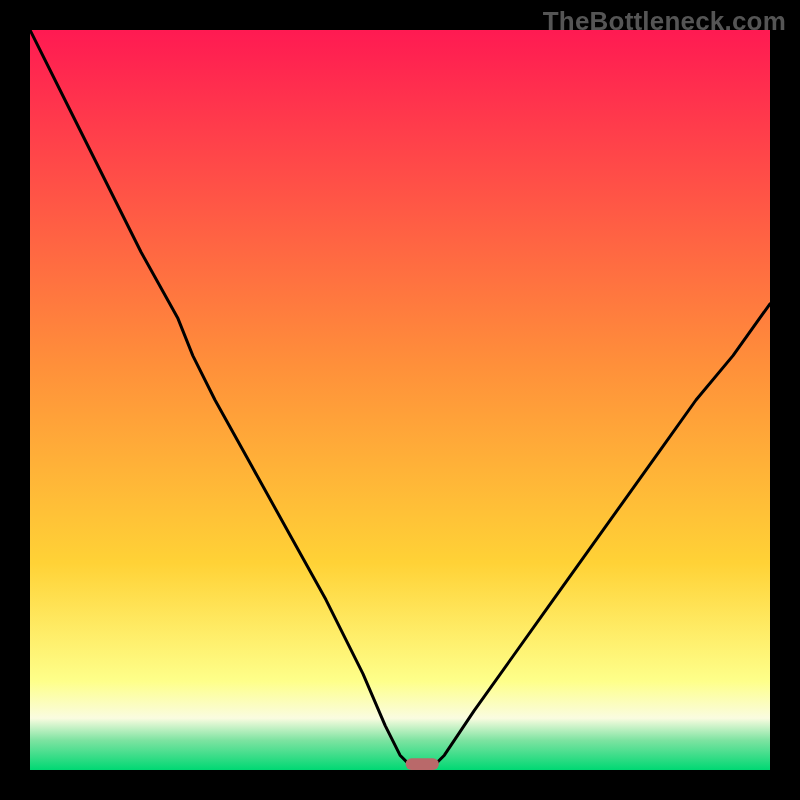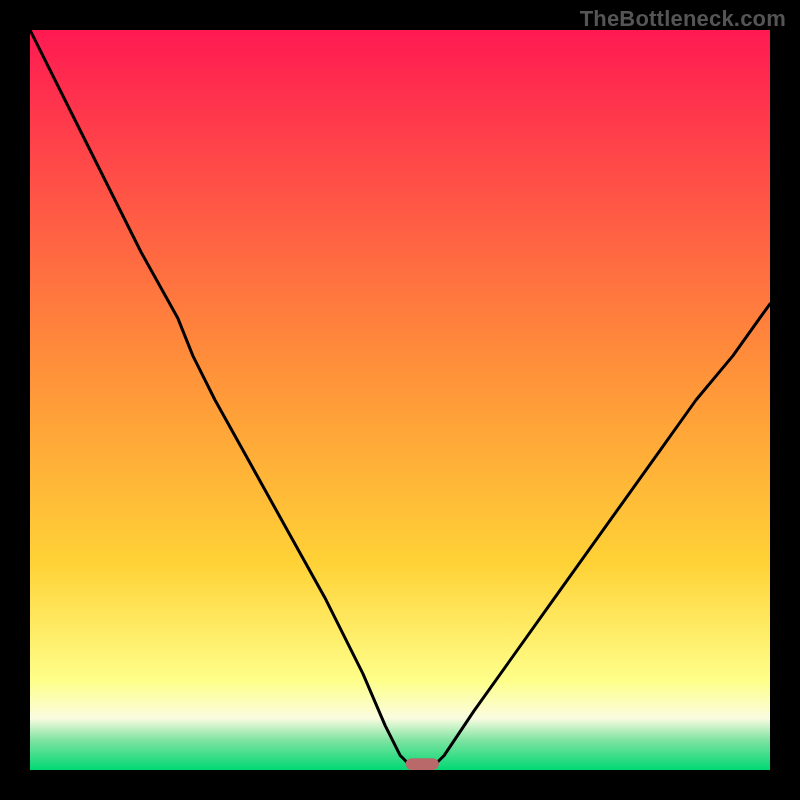--- a/index.html
+++ b/index.html
@@ -15,21 +15,21 @@
     position: relative;
     width: 800px;
     height: 800px;
     background: #000;
   }
   .watermark {
     position: absolute;
     top: 6px;
     right: 14px;
     color: #555;
-    font-size: 22px;
+    font-size: 26px;
     font-weight: 600;
     letter-spacing: 0.2px;
     z-index: 10;
   }
   .plot {
     position: absolute;
     left: 30px;
     top: 30px;
     width: 740px;
     height: 740px;

